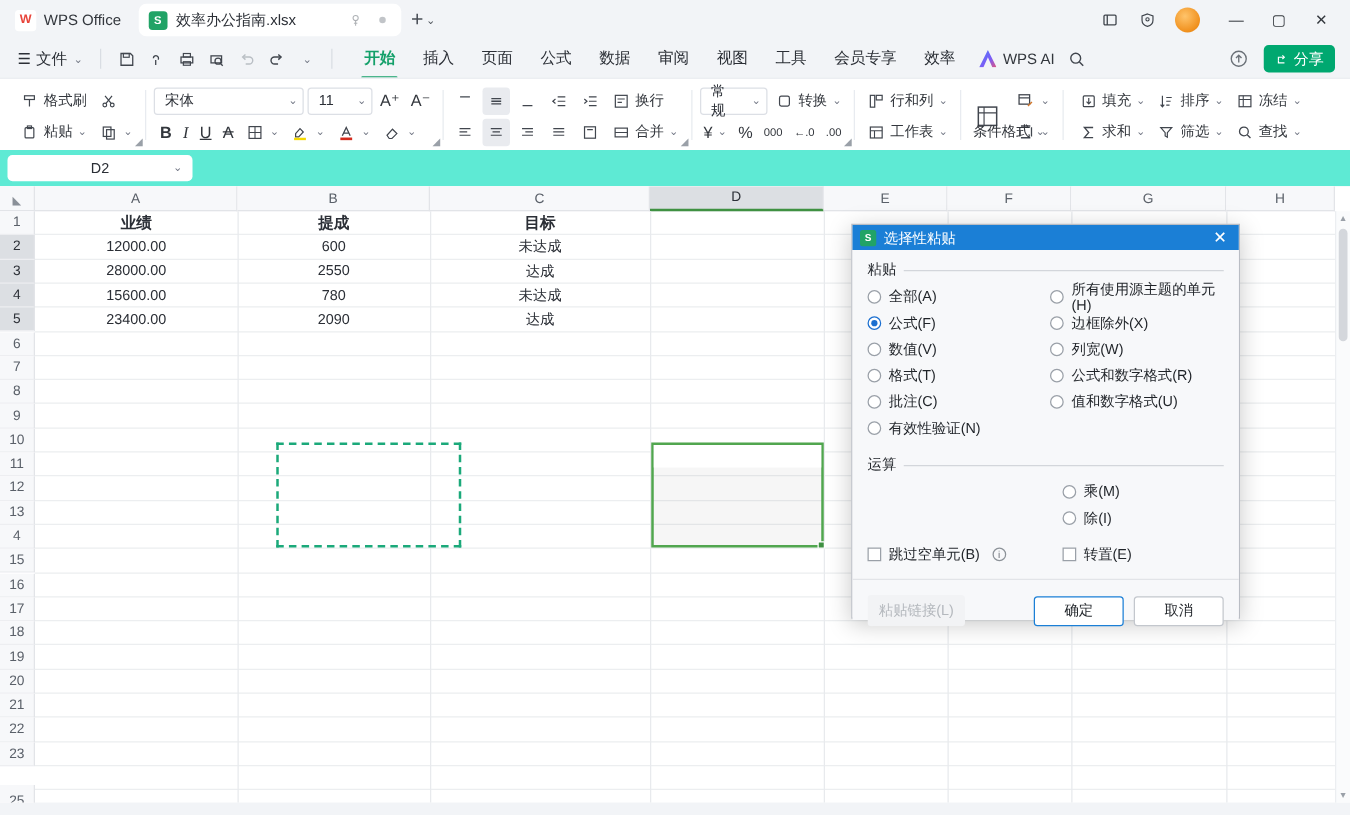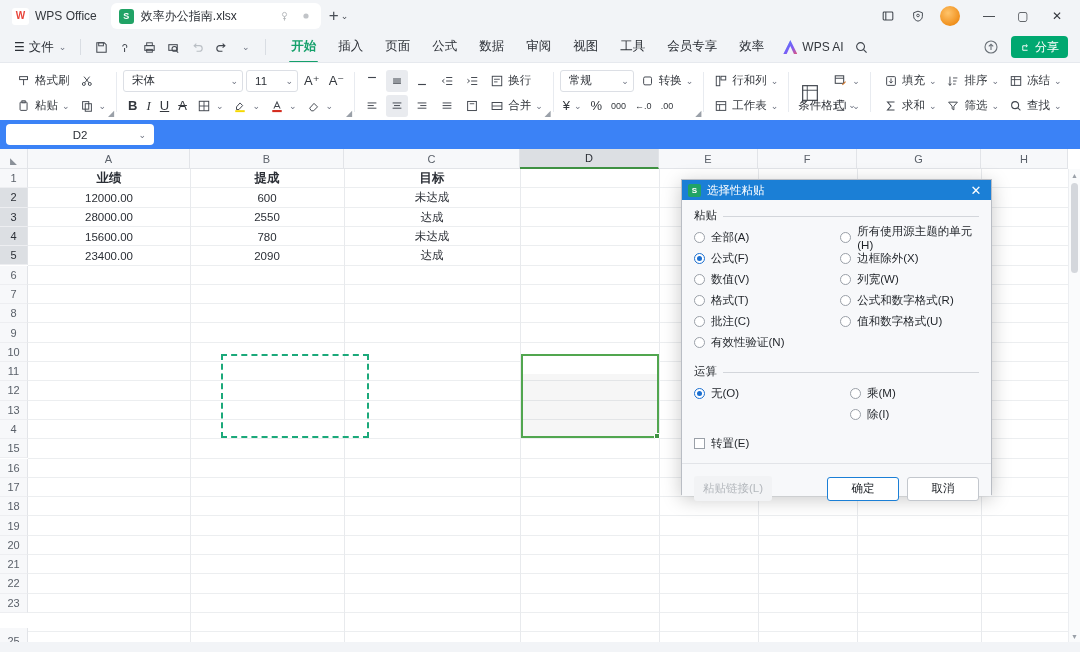--- a/index.html
+++ b/index.html
@@ -100,27 +100,27 @@
   .ritem.sel { background: #e9ebef; }
   .ico { width: 16px; height: 16px; display: inline-flex; align-items: center; justify-content: center; color: #41464e; }
   .car { font-size: 9px; color: #6d7280; margin-left: 1px; }
   .fontbox {
     border: 1px solid #dcdfe5; background: #fff; height: 22px; border-radius: 3px;
     display: flex; align-items: center; padding: 0 4px 0 8px; font-size: 11.5px; color: #2b2f36;
   }
   .fontbox .car { margin-left: auto; padding-left: 10px; }
   .fname { width: 120px; }
   .fsize { width: 52px; }
-  .numfmt { width: 74px; }
+  .numfmt { width: 54px; }
   .big-ico { width: 30px; height: 30px; display:flex; align-items:center; justify-content:center; color:#41464e; }
   .grp-expand { position: absolute; right: 2px; bottom: 2px; font-size: 8px; color: #9aa0a8; }
 
   
   .formula-bar {
-    height: 29px; background: #3b82f6; display: flex; align-items: center;
+    height: 29px; background: #5eead4; display: flex; align-items: center;
     padding: 0 6px; gap: 4px;
   }
   .namebox {
     width: 148px; height: 21px; background: #fff; border-radius: 4px;
     display: flex; align-items: center; justify-content: center; position: relative;
     font-size: 11.5px; color: #2b2f36;
   }
   .namebox .car { position: absolute; right: 8px; }
   .fx-area {
     flex: 1; height: 21px; background: #fff; border-radius: 4px;
@@ -1029,39 +1029,42 @@
             </label>
         </div>
       </div>
     </div>
 
     <div class="fieldset" style="margin-top:12px;">
       <div class="fs-line"></div>
       <span class="fs-legend">运算</span>
       <div class="opt-grid">
         <div class="opt-col left">
-          <label class="opt">
-              <span class="radio on"></span>
-              <span>无(O)</span>
-            </label>
         </div>
         <div class="opt-col right">
           <label class="opt">
               <span class="radio"></span>
               <span>乘(M)</span>
             </label>
           <label class="opt">
               <span class="radio"></span>
               <span>除(I)</span>
             </label>
         </div>
       </div>
     </div>
 
     <div class="bottom-checks">
+      <div class="c1">
+        <label class="opt">
+          <span class="checkbox"></span>
+          <span>跳过空单元(B)</span>
+          <span class="info-ico">i</span>
+        </label>
+      </div>
       <div>
         <label class="opt">
           <span class="checkbox"></span>
           <span>转置(E)</span>
         </label>
       </div>
     </div>
 
     <div class="dlg-sep"></div>
 

